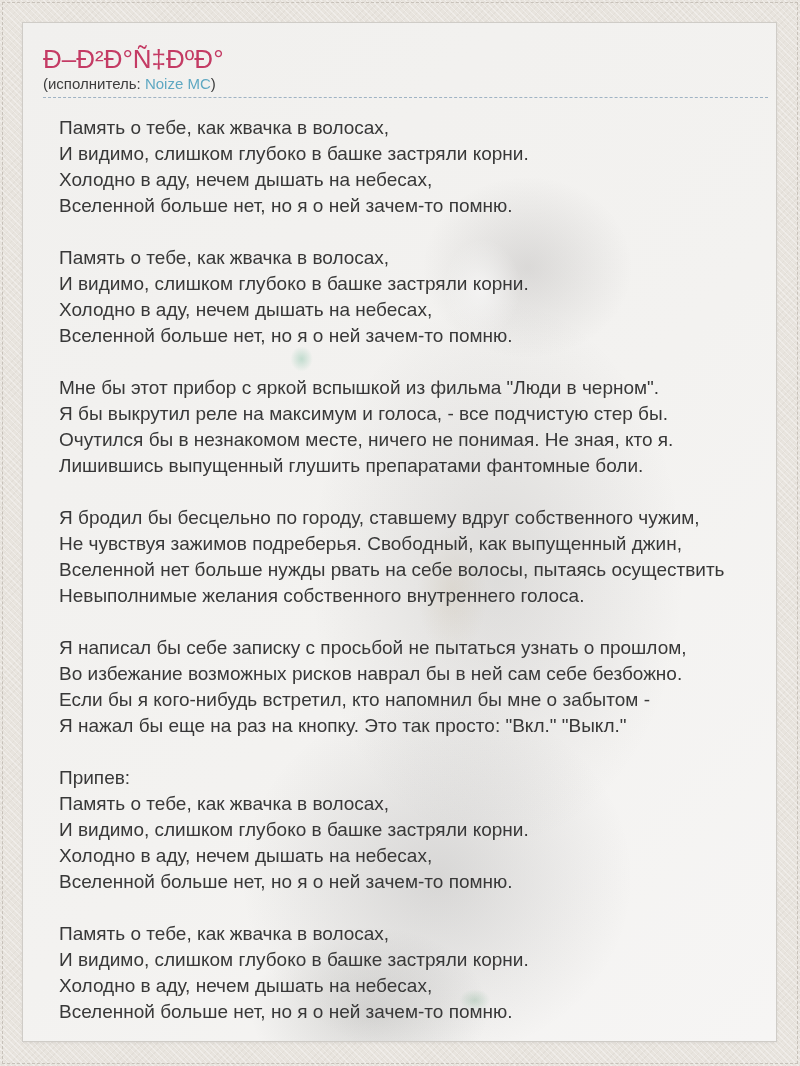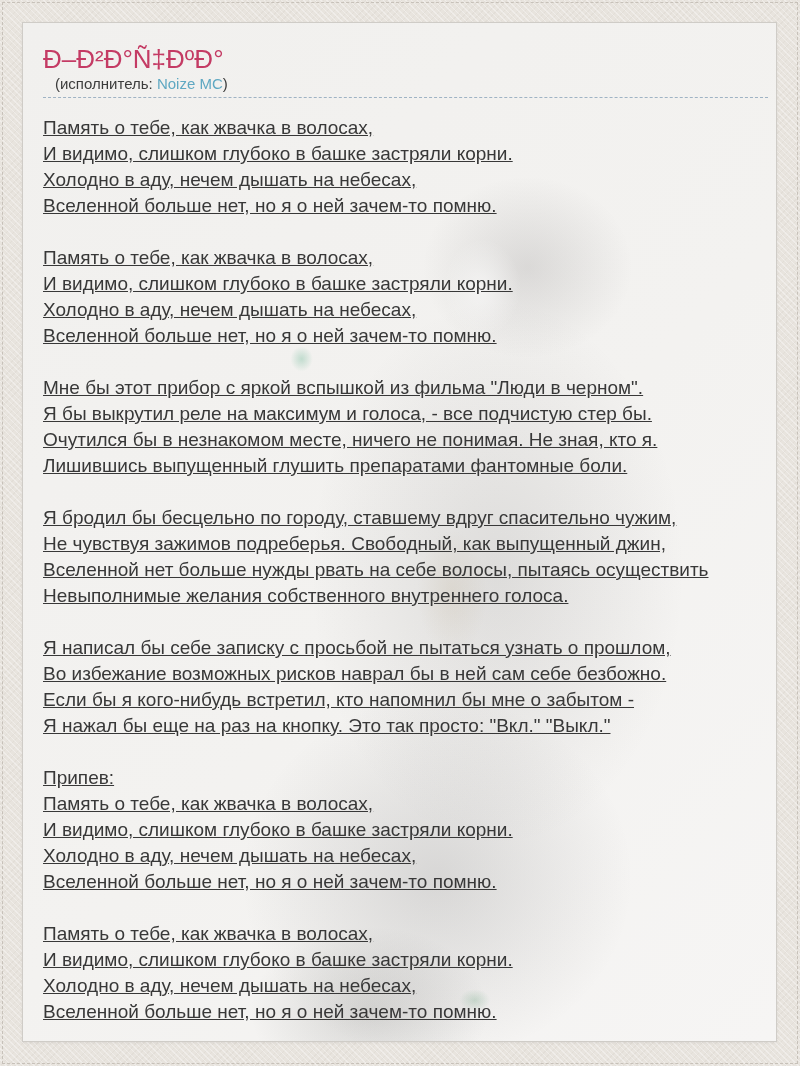--- a/index.html
+++ b/index.html
@@ -62,40 +62,39 @@
   }
   .song-title {
     margin: 0;
     font-size: 26px;
     line-height: 28px;
     font-weight: 400;
     color: var(--color-title);
     letter-spacing: 0;
   }
   .subtitle {
-    margin: 2px 0 0 12px;
+    margin: 2px 0 0 0;
     font-size: 15px;
     line-height: 17px;
     color: #3c3c3c;
   }
   .artist-link {
     color: var(--color-link);
     text-decoration: none;
     cursor: pointer;
   }
   .lyrics {
     padding-top: 17px;
     font-size: 19px;
     line-height: 26px;
     color: var(--color-text);
   }
   .lyrics p {
-    margin: 0 0 26px 0;
+    margin: 0 0 26px 16px;
     white-space: nowrap;
-    text-decoration: underline;
   }
 </style>
 </head>
 <body>
 
 <div class="outer-frame"></div>
 
 <div class="card">
   <div class="photo"></div>
   <div class="content">
@@ -104,20 +103,20 @@
       <h1 class="song-title">Ð–Ð²Ð°Ñ‡ÐºÐ°</h1>
       <div class="subtitle">
         <span>(исполнитель: </span><a class="artist-link" href="#">Noize MC</a><span>)</span>
       </div>
     </div>
 
     <div class="lyrics">
         <p><span>Память о тебе, как жвачка в волосах,</span><br><span>И видимо, слишком глубоко в башке застряли корни.</span><br><span>Холодно в аду, нечем дышать на небесах,</span><br><span>Вселенной больше нет, но я о ней зачем-то помню.</span></p>
         <p><span>Память о тебе, как жвачка в волосах,</span><br><span>И видимо, слишком глубоко в башке застряли корни.</span><br><span>Холодно в аду, нечем дышать на небесах,</span><br><span>Вселенной больше нет, но я о ней зачем-то помню.</span></p>
         <p><span>Мне бы этот прибор с яркой вспышкой из фильма "Люди в черном".</span><br><span>Я бы выкрутил реле на максимум и голоса, - все подчистую стер бы.</span><br><span>Очутился бы в незнакомом месте, ничего не понимая. Не зная, кто я.</span><br><span>Лишившись выпущенный глушить препаратами фантомные боли.</span></p>
-        <p><span>Я бродил бы бесцельно по городу, ставшему вдруг спасительно чужим,</span><br><span>Не чувствуя зажимов подреберья. Свободный, как выпущенный джин,</span><br><span>Вселенной нет больше нужды рвать на себе волосы, пытаясь осуществить</span><br><span>Невыполнимые желания собственного внутреннего голоса.</span></p>
+        <p><span>Я бродил бы бесцельно по городу, ставшему вдруг собственного чужим,</span><br><span>Не чувствуя зажимов подреберья. Свободный, как выпущенный джин,</span><br><span>Вселенной нет больше нужды рвать на себе волосы, пытаясь осуществить</span><br><span>Невыполнимые желания собственного внутреннего голоса.</span></p>
         <p><span>Я написал бы себе записку с просьбой не пытаться узнать о прошлом,</span><br><span>Во избежание возможных рисков наврал бы в ней сам себе безбожно.</span><br><span>Если бы я кого-нибудь встретил, кто напомнил бы мне о забытом -</span><br><span>Я нажал бы еще на раз на кнопку. Это так просто: "Вкл." "Выкл."</span></p>
         <p><span>Припев:</span><br><span>Память о тебе, как жвачка в волосах,</span><br><span>И видимо, слишком глубоко в башке застряли корни.</span><br><span>Холодно в аду, нечем дышать на небесах,</span><br><span>Вселенной больше нет, но я о ней зачем-то помню.</span></p>
         <p><span>Память о тебе, как жвачка в волосах,</span><br><span>И видимо, слишком глубоко в башке застряли корни.</span><br><span>Холодно в аду, нечем дышать на небесах,</span><br><span>Вселенной больше нет, но я о ней зачем-то помню.</span></p>
       </div>
 
   </div>
 </div>
 
 </body></html>

